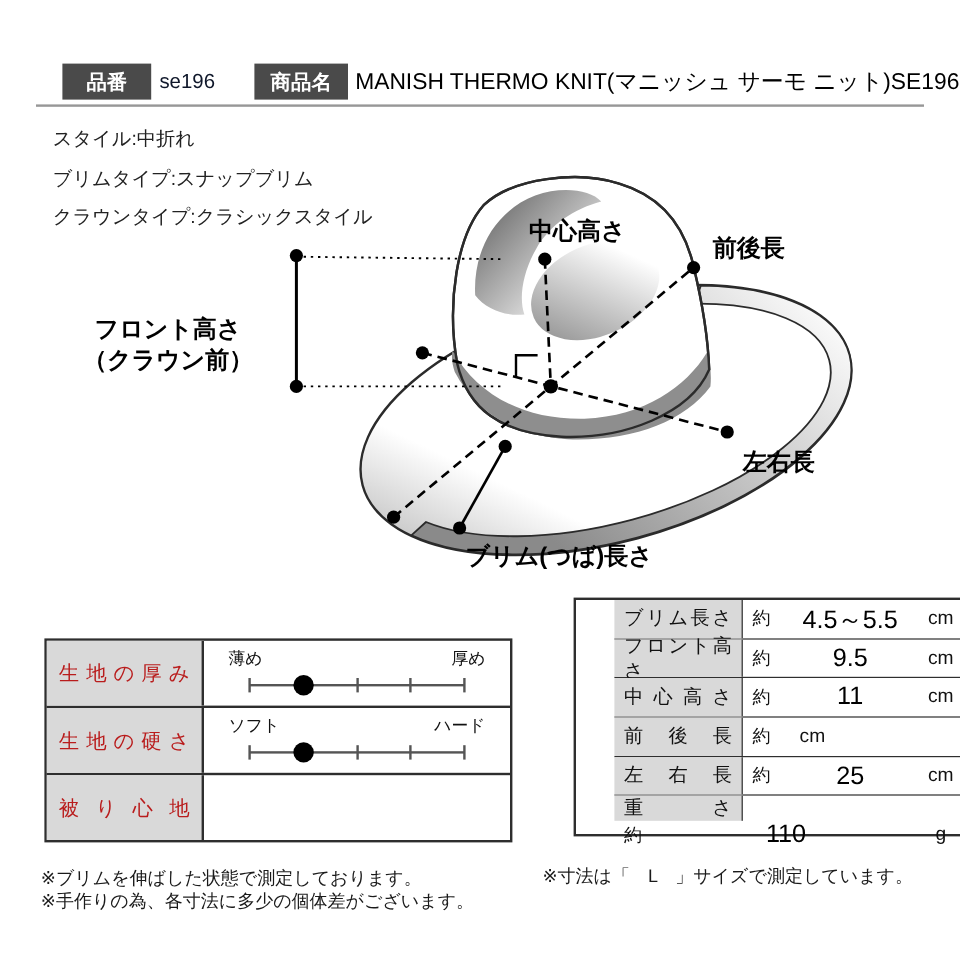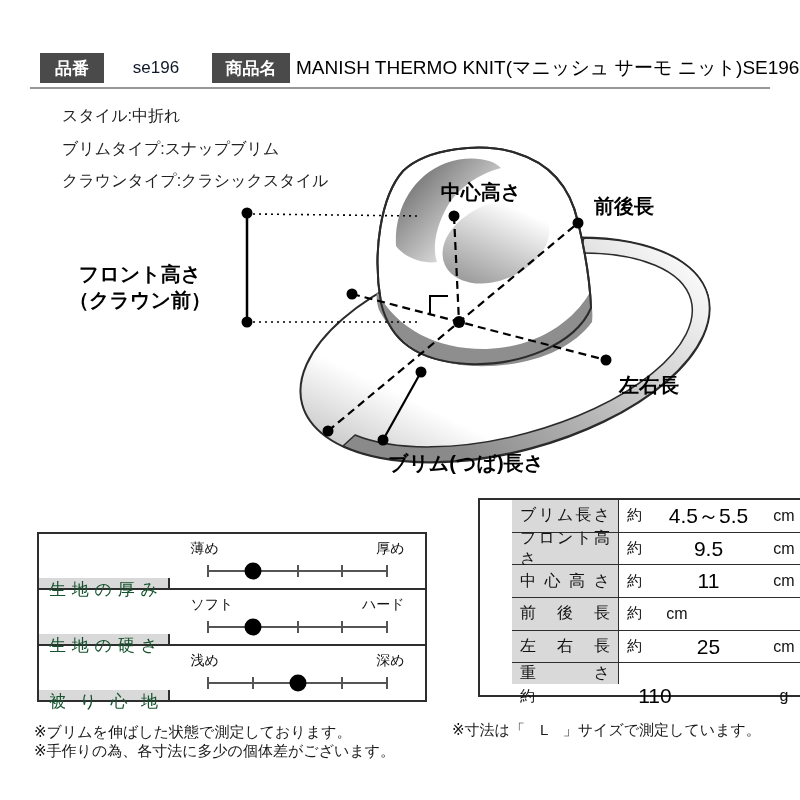--- a/index.html
+++ b/index.html
@@ -2,42 +2,42 @@
 <html><head>
 <meta charset="utf-8">
 <style>
   html,body{margin:0;padding:0;background:#fff;}
   .page{position:relative;width:800px;height:800px;background:#fff;overflow:hidden;
         font-family:"Liberation Sans","DejaVu Sans",sans-serif;color:#111;}
 
   
   .hdr-box{position:absolute;top:53px;height:30px;background:#4a4a4a;color:#fff;
            font-size:17px;font-weight:bold;display:flex;align-items:center;justify-content:center;}
-  .hdr-box.item{left:40px;width:64px;}
+  .hdr-box.item{left:52px;width:74px;}
   .hdr-box.name{left:212px;width:78px;}
   .hdr-itemval{position:absolute;left:104px;top:53px;width:104px;height:30px;
                display:flex;align-items:center;justify-content:center;font-size:17px;color:#0f172a;}
   .hdr-title{position:absolute;left:296px;top:53px;height:30px;display:flex;align-items:center;
              font-size:19px;font-weight:500;white-space:nowrap;color:#000;}
   .hdr-rule{position:absolute;left:30px;top:87px;width:740px;border-top:2px solid #979797;}
 
   
-  .spec{position:absolute;left:62px;font-size:16px;color:#222;white-space:nowrap;}
+  .spec{position:absolute;left:44px;font-size:16px;color:#222;white-space:nowrap;}
   .spec.s0{top:106px}.spec.s1{top:139px}.spec.s2{top:171px}
 
   
   .diagram{position:absolute;left:0;top:0;width:800px;height:520px;}
   .dlabel{font-size:20px;font-weight:bold;fill:#000;}
 
   
   .feel{position:absolute;left:37px;top:532px;width:386px;border:2px solid #2e2e2e;background:#fff;}
   .feel-row{display:flex;height:54px;border-bottom:2px solid #2e2e2e;}
   .feel-row:last-child{border-bottom:none;}
   .feel-label{width:109px;background:#d9d9d9;border-right:2px solid #2e2e2e;
-              display:flex;align-items:flex-start;padding:0 10px;font-size:17px;color:#14532d;margin-top:44px;}
+              display:flex;align-items:center;padding:0 10px;font-size:17px;color:#b91c1c;}
   .feel-label span{display:block;width:100%;text-align:justify;text-align-last:justify;}
   .feel-value{flex:1;position:relative;}
   .mm{position:absolute;top:6px;font-size:14px;color:#111;}
   .mm.min{left:8%;}
   .mm.max{right:8%;}
   .slider{position:absolute;left:15%;right:15%;top:36px;height:2px;background:#555;}
   .tick{position:absolute;width:2px;height:12px;background:#555;top:-5px;transform:translateX(-1px);}
   .tick:nth-child(1){left:0}.tick:nth-child(2){left:25%}.tick:nth-child(3){left:50%}
   .tick:nth-child(4){left:75%}.tick:nth-child(5){left:100%}
   .dot{position:absolute;width:17px;height:17px;border-radius:50%;background:#000;
@@ -173,32 +173,20 @@
             <span class="tick"></span>
             <span class="tick"></span>
           <span class="dot" style="left: 25%;"></span>
         </div>
       </div>
     </div>
     <div class="feel-row">
       <div class="feel-label">
           <span>被り心地</span>
         </div>
-      <div class="feel-value">
-        <span class="mm min">浅め</span>
-        <span class="mm max">深め</span>
-        <div class="slider">
-          <span class="tick"></span>
-            <span class="tick"></span>
-            <span class="tick"></span>
-            <span class="tick"></span>
-            <span class="tick"></span>
-          <span class="dot" style="left: 50%;"></span>
-        </div>
-      </div>
     </div>
   </div>
 
   <div class="meas">
     <div class="m-row">
       <div class="m-label">
           <span>ブリム長さ</span>
         </div>
       <div class="m-value">
         <span class="m-approx">約</span>

